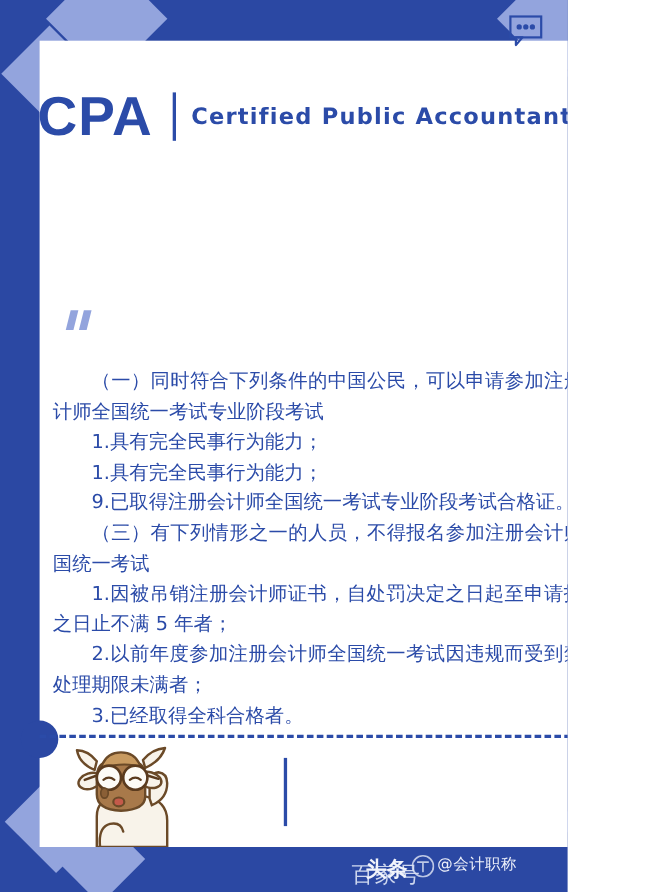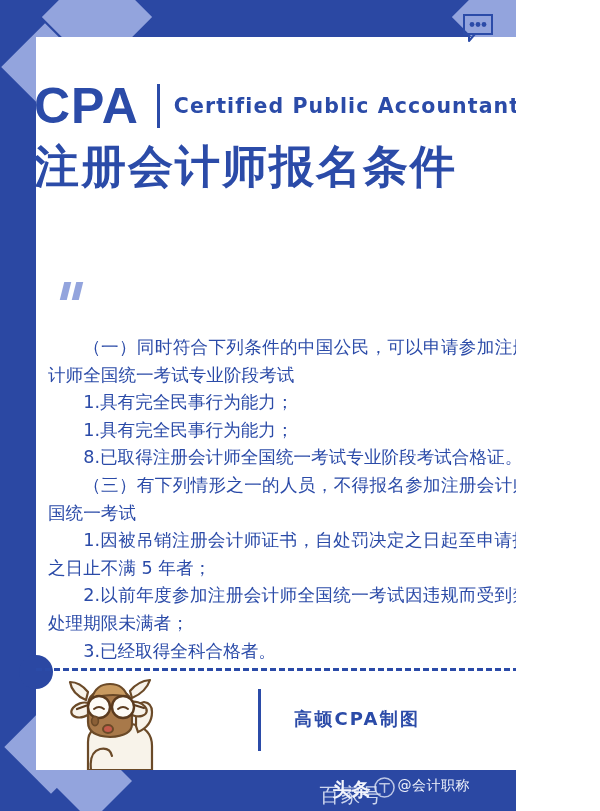--- a/index.html
+++ b/index.html
@@ -262,33 +262,32 @@
     <circle cx="18" cy="11.5" r="2.4" fill="#2b4ba8"></circle>
     <circle cx="24" cy="11.5" r="2.4" fill="#2b4ba8"></circle>
   </svg>
 
   <div class="title-block">
     <div class="cpa-row">
       <span class="cpa-main">CPA</span>
       <span class="cpa-rule"></span>
       <span class="cpa-sub">Certified Public Accountant</span>
     </div>
-    <div class="headline-cn">注册会计师报名条件</div>
   </div>
 
   <div class="quote-mark">
       <i></i>
       <i></i>
     </div>
 
   <div class="body-copy">
     <p>（一）同时符合下列条件的中国公民，可以申请参加注册会计师全国统一考试专业阶段考试</p>
     <p>1.具有完全民事行为能力；</p>
     <p>1.具有完全民事行为能力；</p>
-    <p>8.已取得注册会计师全国统一考试专业阶段考试合格证。</p>
+    <p>9.已取得注册会计师全国统一考试专业阶段考试合格证。</p>
     <p>（三）有下列情形之一的人员，不得报名参加注册会计师全国统一考试</p>
     <p>1.因被吊销注册会计师证书，自处罚决定之日起至申请报名之日止不满 5 年者；</p>
     <p>2.以前年度参加注册会计师全国统一考试因违规而受到禁考处理期限未满者；</p>
     <p>3.已经取得全科合格者。</p>
   </div>
 
   <div class="divider"></div>
 
   <div class="footer">
 
@@ -318,21 +317,20 @@
 
       <path d="M36 39 Q41 35 46 39" fill="none" stroke="#5b3b1e" stroke-width="2" stroke-linecap="round"></path>
       <path d="M60 39 Q65 35 70 39" fill="none" stroke="#5b3b1e" stroke-width="2" stroke-linecap="round"></path>
 
       <ellipse cx="37" cy="51" rx="3.4" ry="4.6" fill="#8a5f36" stroke="#6b4a28" stroke-width="1.6"></ellipse>
 
       <ellipse cx="50" cy="59" rx="5" ry="4" fill="#c45a4a" stroke="#6b4a28" stroke-width="2"></ellipse>
     </svg>
 
     <div class="footer-rule"></div>
-    <div class="footer-brand">高顿CPA制图</div>
   </div>
 
   <div class="watermarks">
     <span class="wm-baijia">百家号</span>
     <span class="wm-toutiao">
       <span class="wm-toutiao-text">头条</span>
       <svg class="wm-logo" viewBox="0 0 22 22">
         <circle cx="11" cy="11" r="10" fill="none" stroke="#dde3f4" stroke-width="1.6"></circle>
         <path d="M6 7 L16 7 M11 7 L11 16" stroke="#dde3f4" stroke-width="1.6" stroke-linecap="round"></path>
       </svg>

